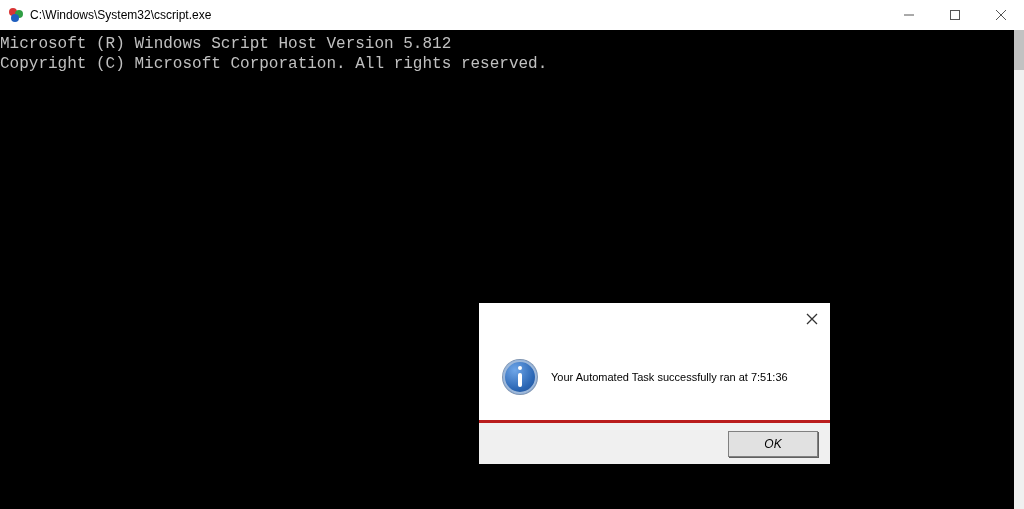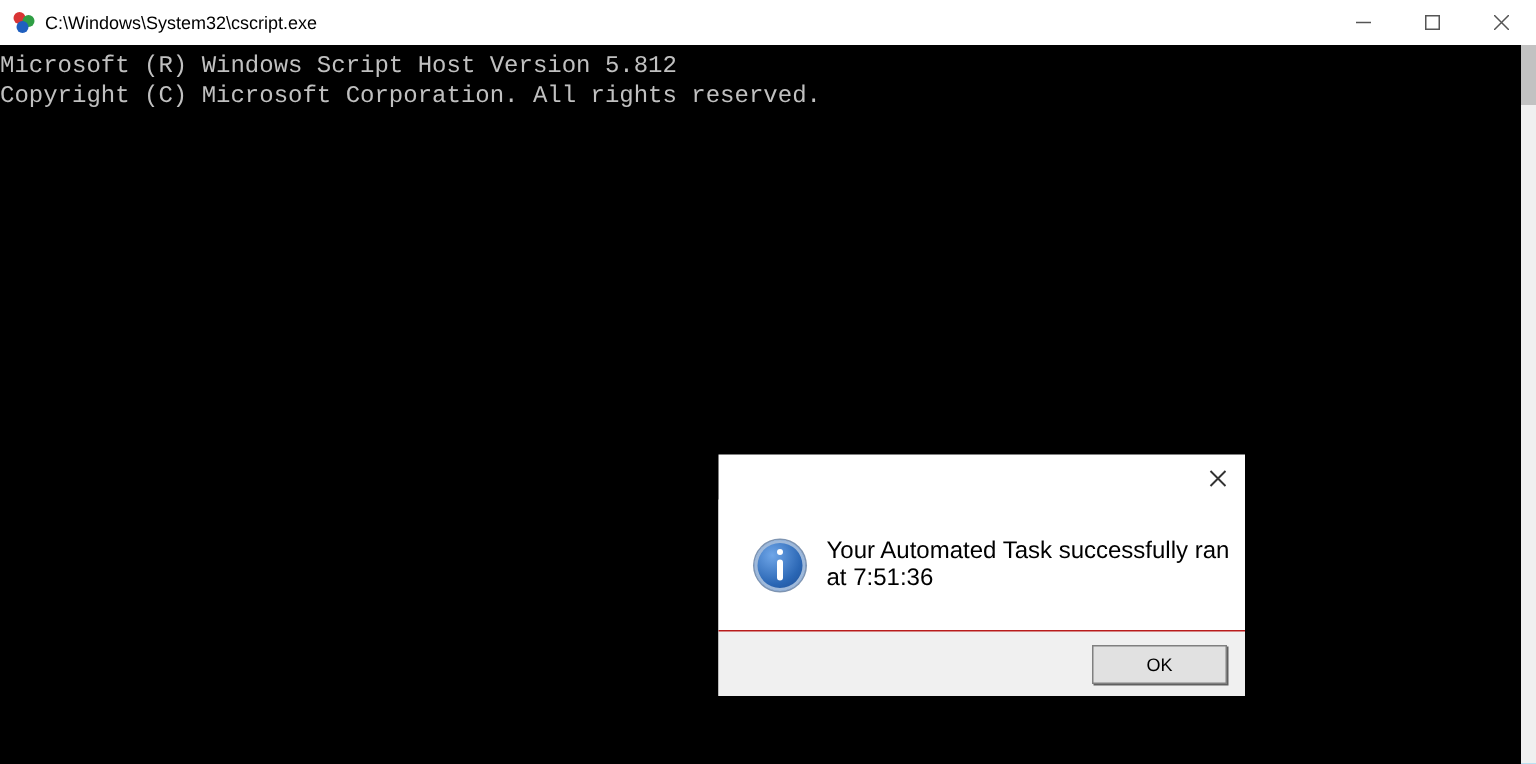--- a/index.html
+++ b/index.html
@@ -137,34 +137,35 @@
   .info-icon::after {
     content: "";
     position: absolute;
     left: 50%; top: 13px;
     width: 4px; height: 14px;
     background: #fff;
     border-radius: 2px;
     transform: translateX(-50%);
   }
   .dlg-msg {
-    font-size: 16px;
+    font-size: 11px;
     color: #000;
   }
   .dialog .dlg-footer {
     position: absolute;
     left: 0; right: 0; bottom: 0;
     height: 44px;
     background: #f0f0f0;
-    border-top: 1px solid #b91c1c;
+    border-top: 3px solid #b91c1c;
     display: flex;
     align-items: center;
     justify-content: flex-end;
     padding-right: 12px;
     box-sizing: border-box;
+    font-style: italic;
   }
   .ok-btn {
     width: 88px;
     height: 24px;
     background: #e1e1e1;
     border: 1px solid #808080;
     box-shadow: 1px 1px 0 #606060;
     font-size: 12px;
     display: flex;
     align-items: center;

